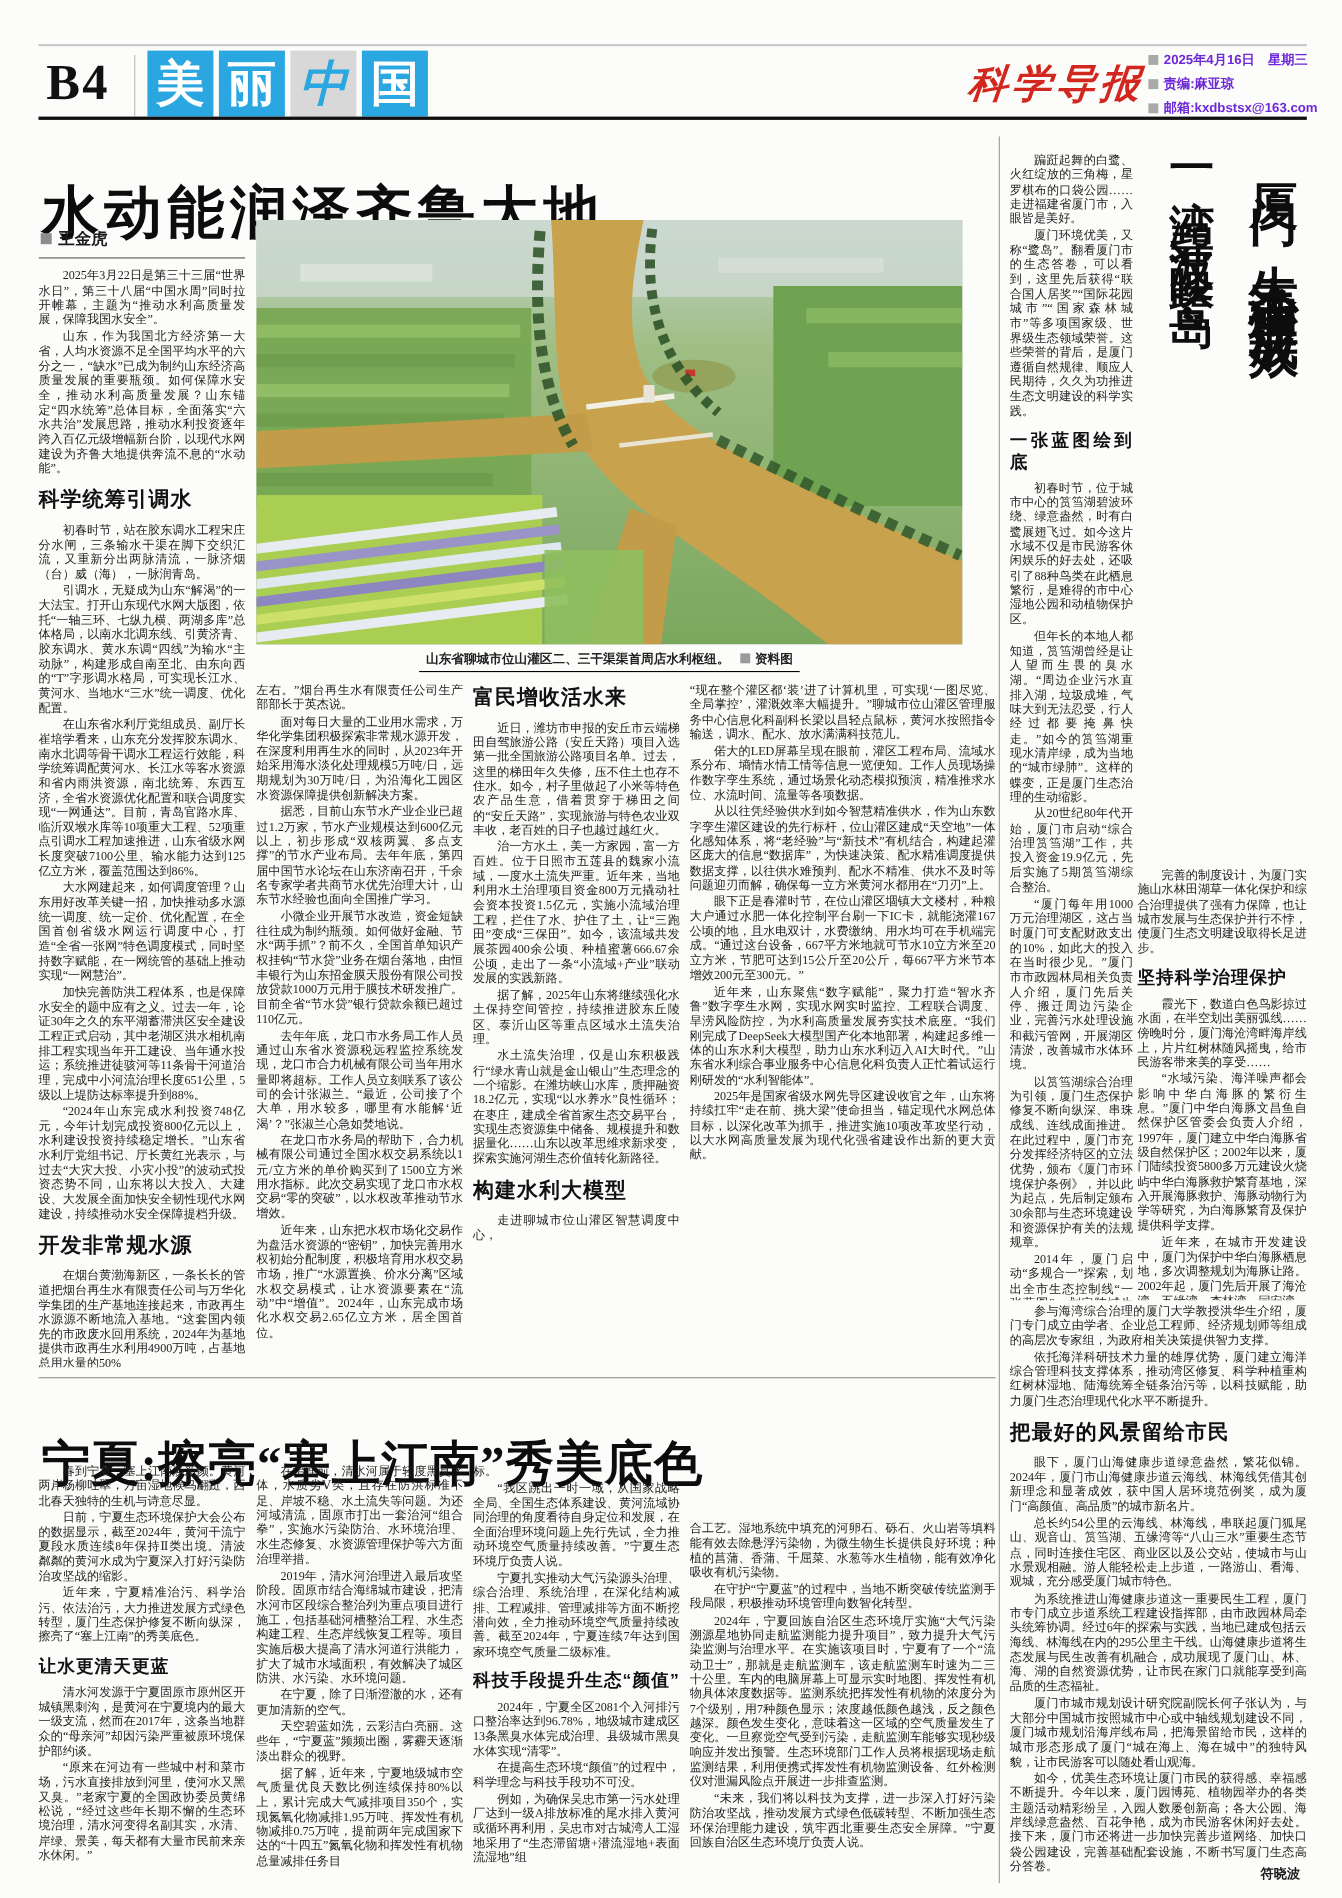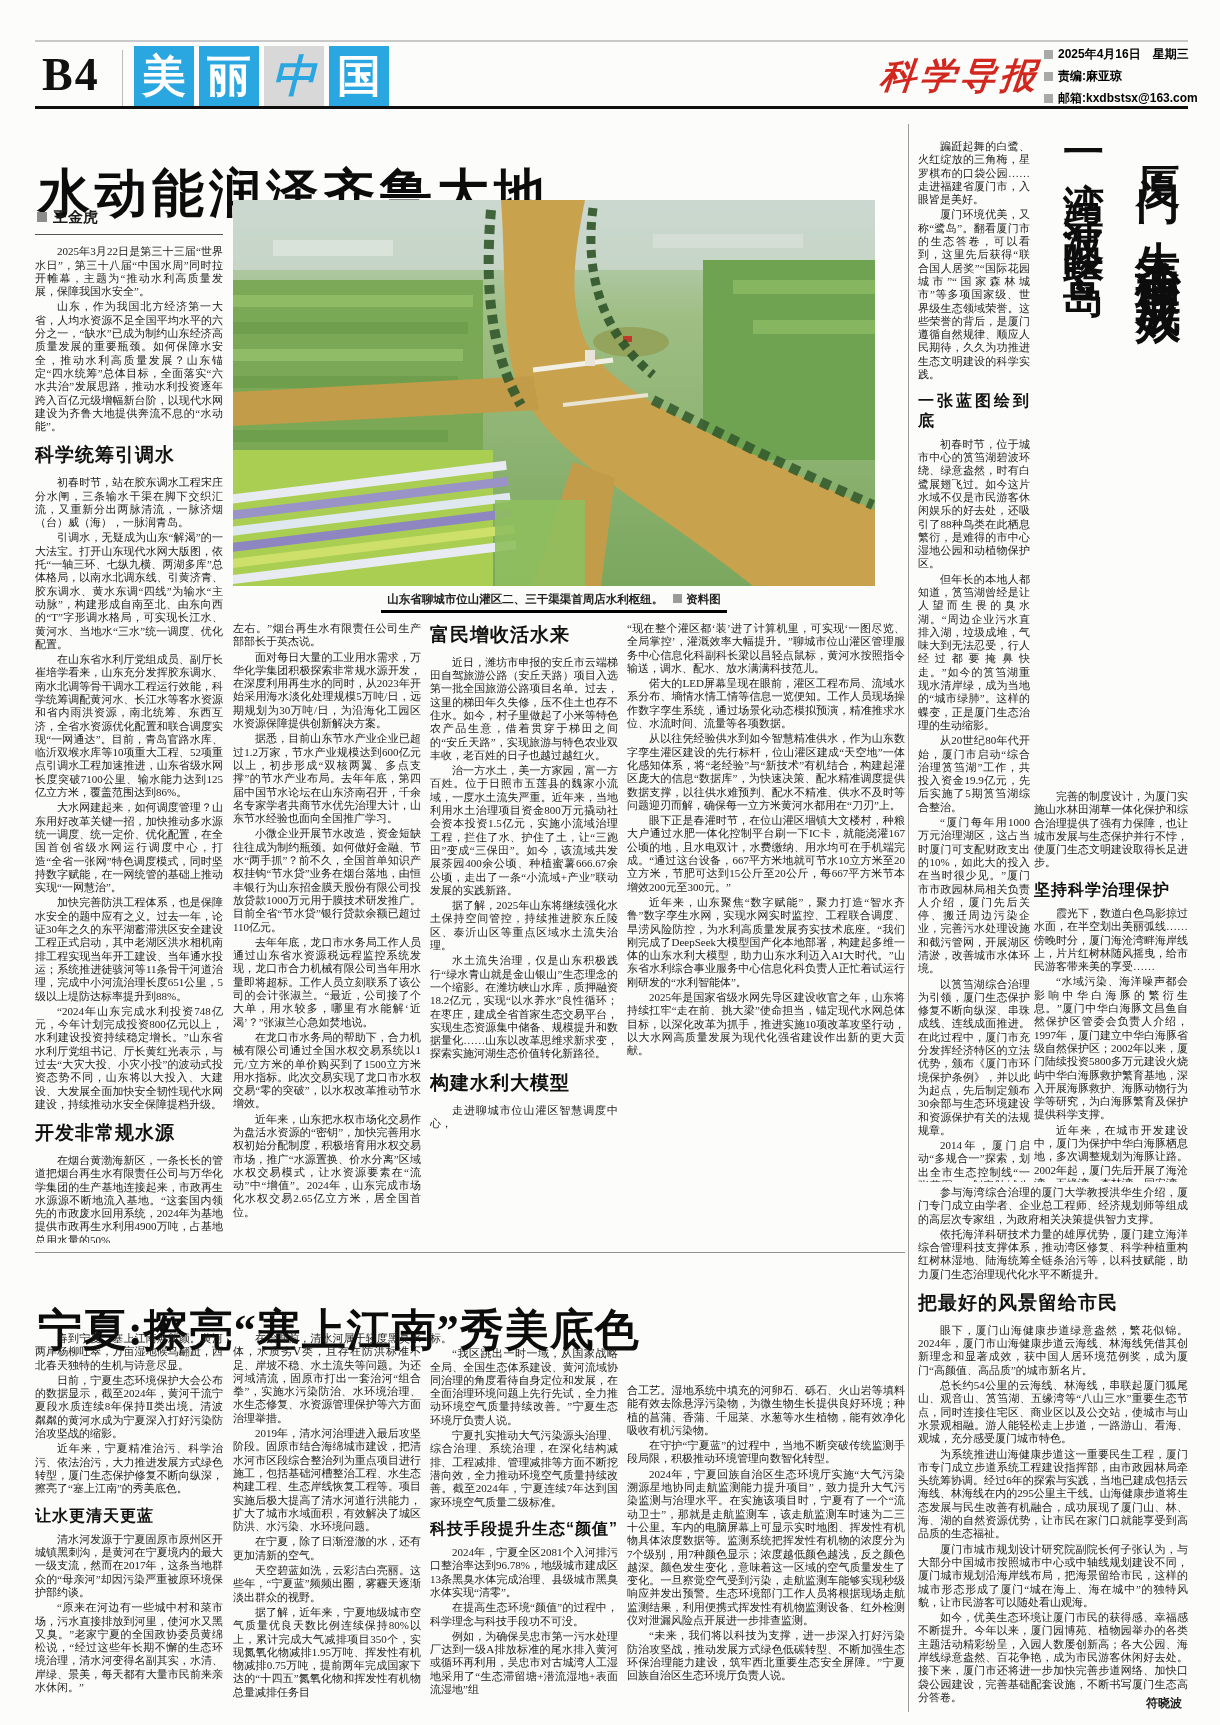--- a/index.html
+++ b/index.html
@@ -18,21 +18,21 @@
   .tiles{position:absolute;left:134px;top:46px;display:flex;gap:5px;}
   .tile{width:60px;height:60px;display:flex;align-items:center;justify-content:center;
     font-family:"Liberation Sans","DejaVu Sans",sans-serif;font-weight:900;font-size:44px;}
   .tile.blue{background:#2aa7e0;color:#fff;}
   .tile.script{background:#d8d8d8;color:#2aa7e0;font-style:italic;
     font-family:"Liberation Serif","DejaVu Serif",serif;}
   .papername{position:absolute;left:880px;top:52px;width:160px;text-align:center;
     color:#d2271e;font-size:36px;font-weight:900;font-style:italic;letter-spacing:4px;
     font-family:"Liberation Serif","DejaVu Serif",serif;transform:skewX(-6deg);}
   .pubinfo{position:absolute;left:1044px;top:46px;width:146px;
-    font-family:"Liberation Sans","DejaVu Sans",sans-serif;font-size:12px;font-weight:700;color:#000000;}
+    font-family:"Liberation Sans","DejaVu Sans",sans-serif;font-size:12px;font-weight:700;color:#6d28d9;}
   .pubinfo .row{display:flex;align-items:center;margin-bottom:5px;white-space:nowrap;}
   .pubinfo .sq{display:inline-block;width:9px;height:9px;background:#a9a9a9;margin-right:5px;flex:0 0 auto;}
   
   .col{position:absolute;font-size:11px;line-height:13.3px;text-align:justify;
     color:#1b1b1b;overflow:hidden;}
   .col p{margin:0 0 2px 0;text-indent:2em;}
   .pgroup.cont p:first-child{text-indent:0;}
   .subhead{font-family:"Liberation Sans","DejaVu Sans",sans-serif;font-weight:900;
     font-size:19px;line-height:1.2;text-indent:0;margin:11px 0 9px 0;color:#111;letter-spacing:1px;}
   .subhead.sm{font-size:16px;margin:10px 0 8px 0;}
@@ -43,21 +43,21 @@
     background:#fcfcfa;padding-left:10px;}
   
   .headline1{position:absolute;left:38px;top:124px;width:880px;
     font-family:"Liberation Sans","DejaVu Sans",sans-serif;
     font-size:52px;font-weight:900;letter-spacing:5px;color:#0c0c0c;}
   .photo{position:absolute;left:233px;top:200px;width:642px;height:386px;overflow:hidden;
     box-shadow:0 0 0 1px #d4d4cd inset;}
   .photo svg{display:block;width:100%;height:100%;}
   .caption{position:absolute;left:233px;top:592px;width:642px;text-align:center;
     font-size:11.5px;font-weight:700;color:#222;}
-  .caption .inner{display:inline-block;border-bottom:3px solid #000000;padding:0 6px 3px 6px;text-align:center;}
+  .caption .inner{display:inline-block;border-bottom:1px solid #000000;padding:0 6px 3px 6px;text-align:center;}
   .caption .sq{display:inline-block;width:9px;height:9px;background:#9a9a9a;margin:0 4px 0 10px;}
   
   .vsep{position:absolute;left:908px;top:124px;width:1px;height:1588px;background:#9c9c9c;}
   .vhead{position:absolute;left:1034px;top:130px;width:154px;height:650px;
     display:flex;flex-direction:row-reverse;justify-content:flex-start;gap:16px;}
   .vhead .vmain{writing-mode:vertical-rl;font-size:45px;font-weight:900;color:#0d0d0d;
     letter-spacing:10px;font-family:"Liberation Serif","DejaVu Serif",serif;}
   .vhead .vsub{writing-mode:vertical-rl;font-size:41px;font-weight:900;color:#0d0d0d;
     letter-spacing:19px;font-family:"Liberation Serif","DejaVu Serif",serif;}
   

